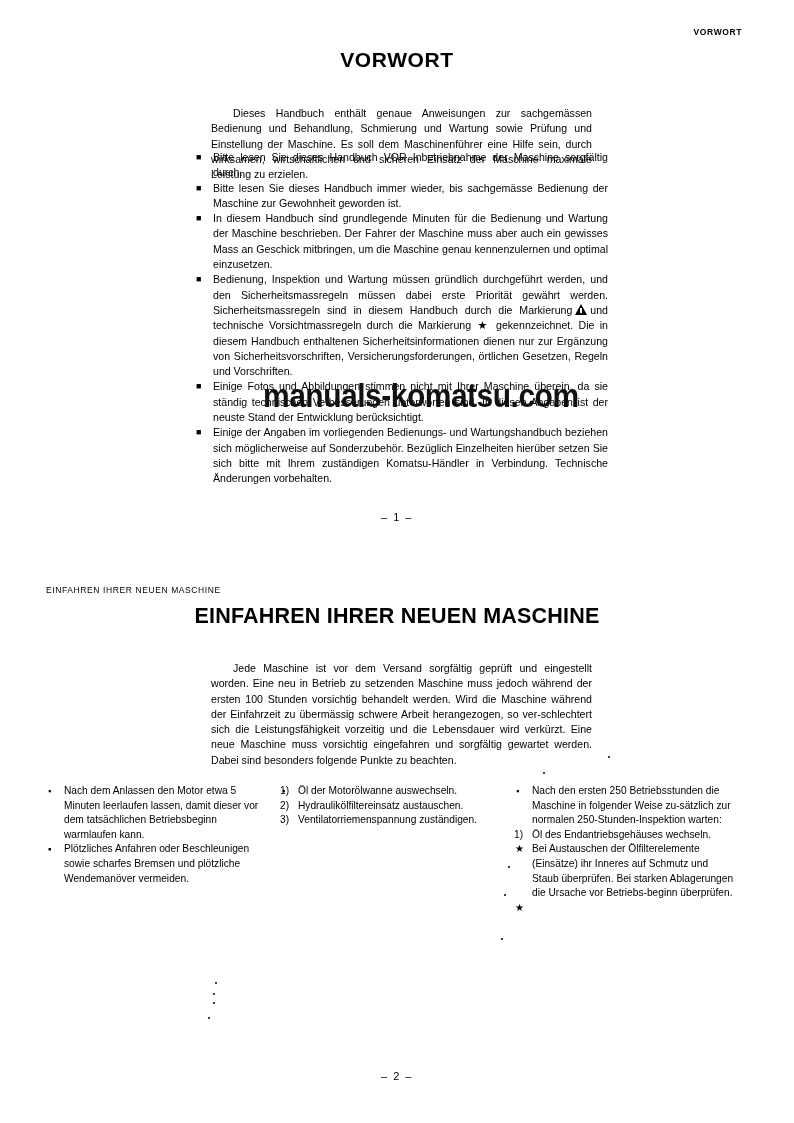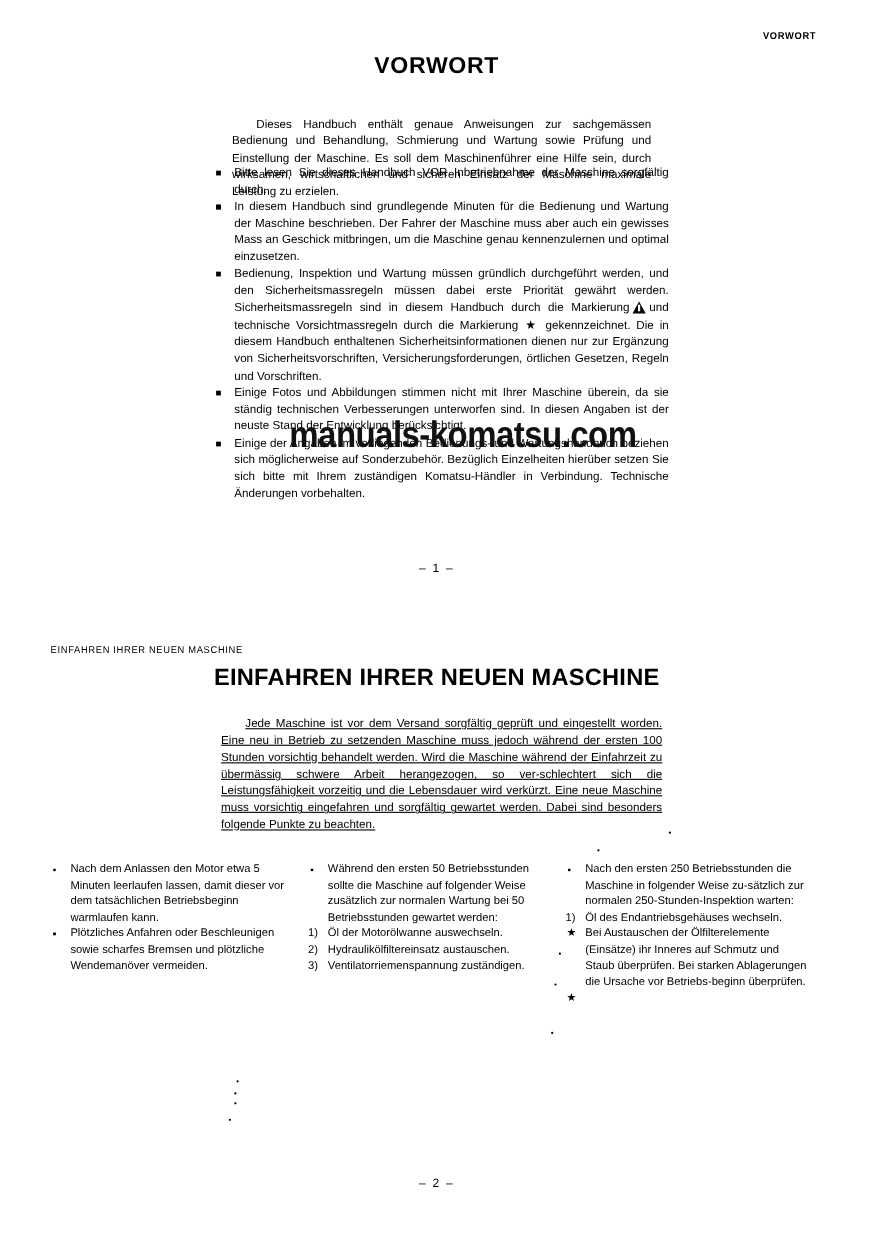--- a/index.html
+++ b/index.html
@@ -135,23 +135,22 @@
     font-size: 11px;
     padding: 0 1px;
   }
 
   .intro-2 {
     left: 195px;
     top: 645px;
     width: 413px;
   }
   .intro-2 p {
-    margin: 6px;
+    margin: 16px;
     text-indent: 22px;
-    text-decoration: underline;
   }
 
   
   .cols {
     position: absolute;
     left: 46px;
     top: 784px;
     width: 702px;
     display: flex;
     gap: 0px;
@@ -235,20 +234,21 @@
 
   <div class="bullets">
 
     <div class="li">
       <span class="mk">■</span>
       <span>Bitte lesen Sie dieses Handbuch VOR Inbetriebnahme der Maschine sorgfältig durch.</span>
     </div>
 
     <div class="li">
       <span class="mk">■</span>
+      <span>Bitte lesen Sie dieses Handbuch immer wieder, bis sachgemässe Bedienung der Maschine zur Gewohnheit geworden ist.</span>
     </div>
 
     <div class="li">
       <span class="mk">■</span>
       <span>In diesem Handbuch sind grundlegende Minuten für die Bedienung und Wartung der Maschine beschrieben. Der Fahrer der Maschine muss aber auch ein gewisses Mass an Geschick mitbringen, um die Maschine genau kennenzulernen und optimal einzusetzen.</span>
     </div>
 
     <div class="li">
       <span class="mk">■</span>
       <span>Bedienung, Inspektion und Wartung müssen gründlich durchgeführt werden, und den Sicherheitsmassregeln müssen dabei erste Priorität gewährt werden. Sicherheitsmassregeln sind in diesem Handbuch durch die Markierung</span><span class="tri"></span><span>und technische Vorsichtmassregeln durch die Markierung</span> <span class="star-inline">★</span> <span>gekennzeichnet. Die in diesem Handbuch enthaltenen Sicherheitsinformationen dienen nur zur Ergänzung von Sicherheitsvorschriften, Versicherungsforderungen, örtlichen Gesetzen, Regeln und Vorschriften.</span>
@@ -289,21 +289,20 @@
       </div>
       <div class="li">
         <span class="mk">▪</span>
         <span>Plötzliches Anfahren oder Beschleunigen sowie scharfes Bremsen und plötzliche Wendemanöver vermeiden.</span>
       </div>
     </div>
 
     <div class="col">
       <div class="li">
         <span class="mk">▪</span>
-        <span>Während den ersten 50 Betriebsstunden sollte die Maschine auf folgender Weise zusätzlich zur normalen Wartung bei 50 Betriebsstunden gewartet werden:</span>
       </div>
       <div class="li">
         <span class="mk num">1)</span>
         <span>Öl der Motorölwanne auswechseln.</span>
       </div>
       <div class="li">
         <span class="mk num">2)</span>
         <span>Hydraulikölfiltereinsatz austauschen.</span>
       </div>
       <div class="li">

